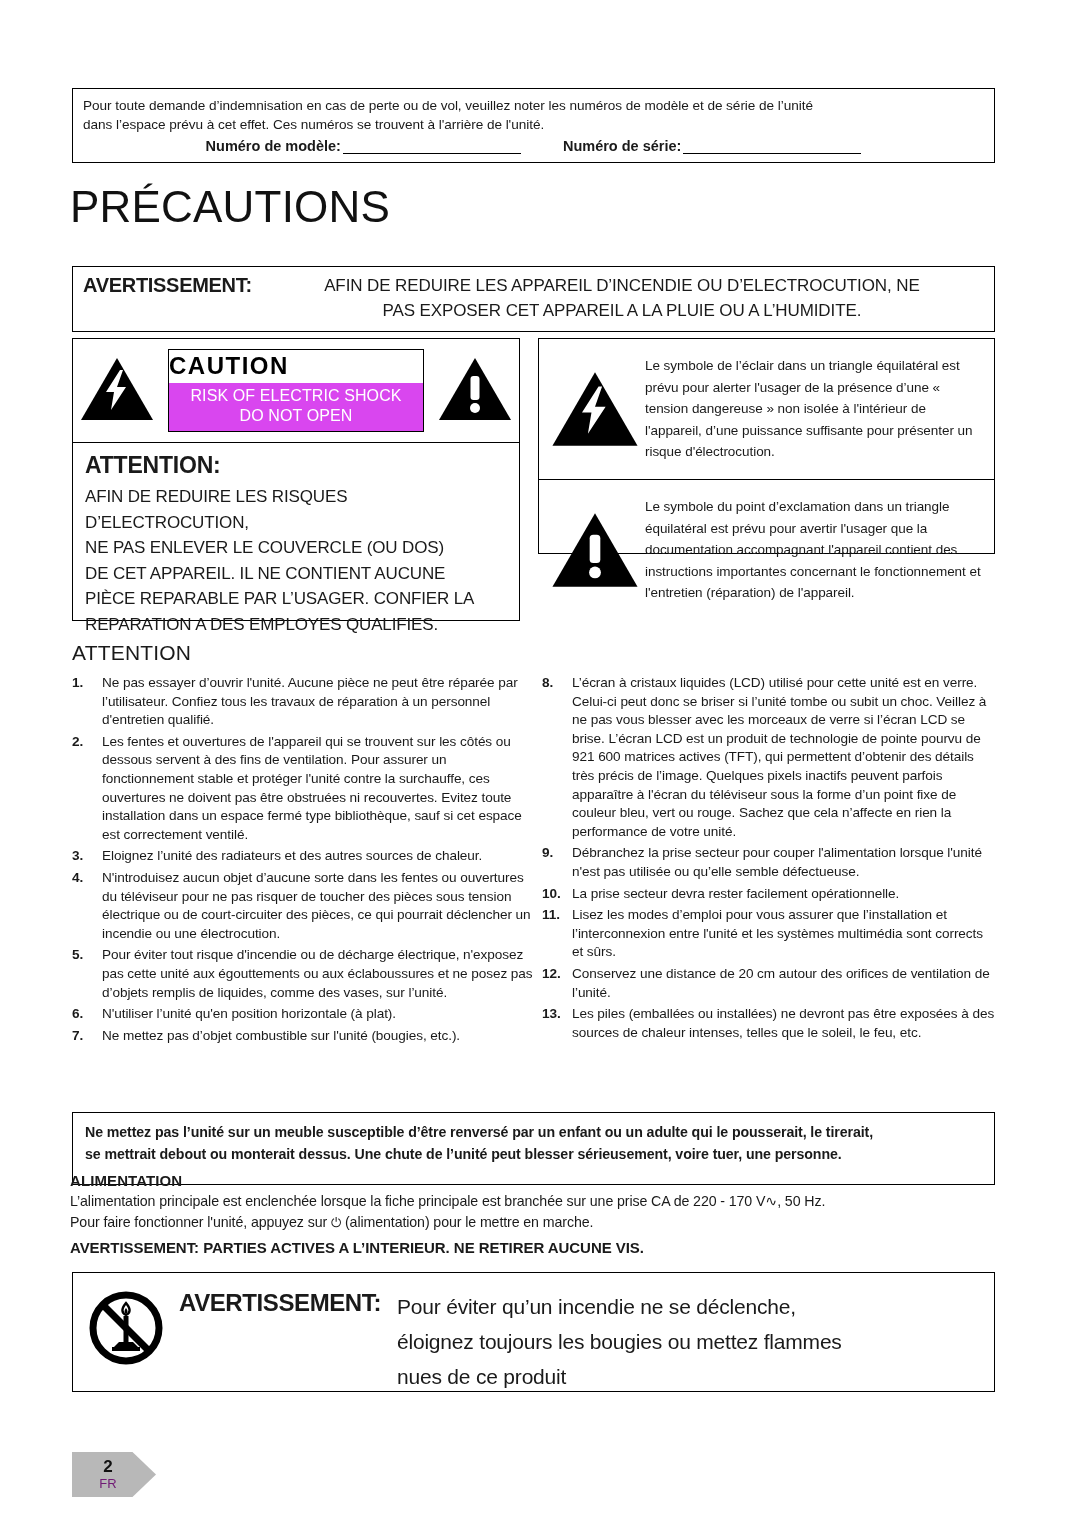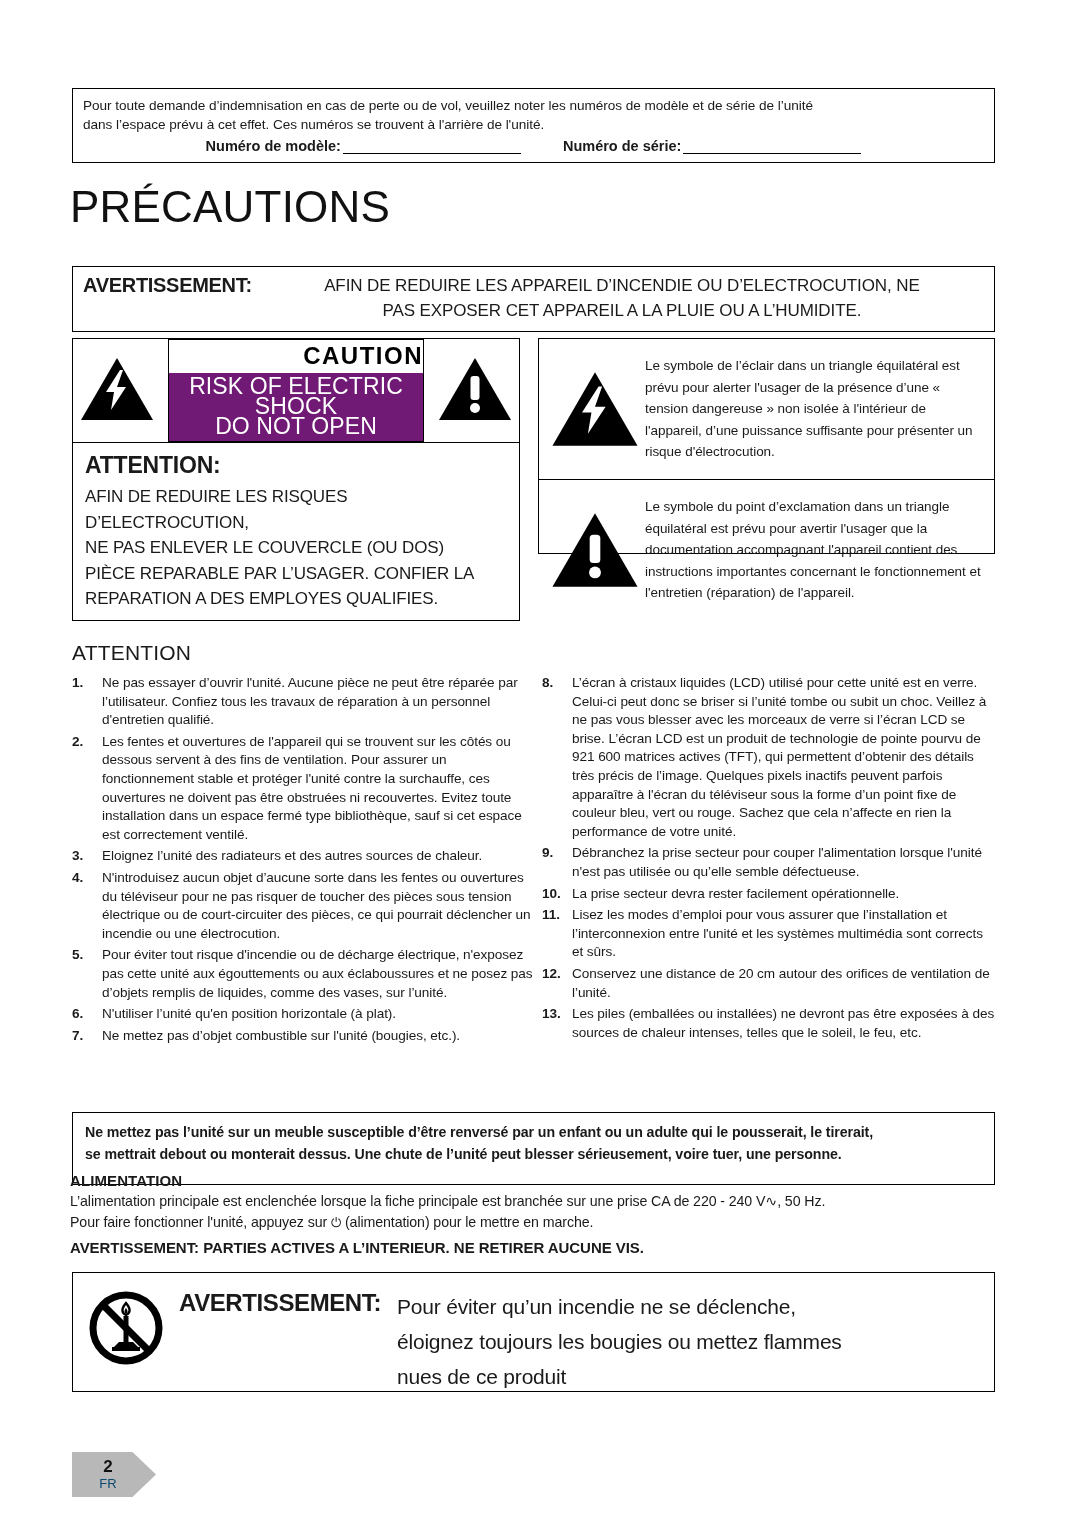--- a/index.html
+++ b/index.html
@@ -67,26 +67,26 @@
   }
   .caution-top {
     height: 104px; border-bottom: 1.5px solid #000;
     display: flex; align-items: center; justify-content: space-between;
     padding: 0 6px;
   }
   .caution-plate {
     width: 256px; border: 1.5px solid #000; margin: 0 4px;
   }
   .caution-plate .cap {
-    text-align: right; font-size: 24px; font-weight: 700;
+    text-align: left; font-size: 24px; font-weight: 700;
     letter-spacing: 1.5px; padding: 2px 0 3px 0; background: #fff; color: #000;
   }
   .caution-plate .sub {
-    background: #701a75; color: #fff; text-align: center;
-    font-size: 23px; line-height: 20px; letter-spacing: 0.1px;
+    background: #d946ef; color: #fff; text-align: center;
+    font-size: 16px; line-height: 20px; letter-spacing: 0.1px;
     padding: 3px 0 5px 0;
   }
   .caution-bottom { padding: 9px 10px 0 12px; }
   .caution-bottom .hd {
     font-size: 23px; font-weight: 700; letter-spacing: -0.2px; margin-bottom: 5px;
   }
   .caution-bottom .ln {
     font-size: 17px; line-height: 25.5px; letter-spacing: -0.15px;
   }
 
@@ -147,21 +147,21 @@
   .footer {
     position: absolute; left: 72px; top: 1452px;
     width: 84px; height: 45px;
     background: #b8b8b8;
     display: flex; flex-direction: column;
     align-items: center; justify-content: center;
     clip-path: polygon(0 0, 72% 0, 100% 50%, 72% 100%, 0 100%);
     padding-right: 12px;
   }
   .footer .pg { font-size: 17px; font-weight: 700; line-height: 18px; color: #111; }
-  .footer .lang { font-size: 13px; line-height: 15px; color: #0c4a6e; }
+  .footer .lang { font-size: 13px; line-height: 15px; color: #701a75; }
 </style>
 </head>
 <body>
 
 <div class="page">
 
   <div class="serial-box">
     <div class="serial-line">Pour toute demande d’indemnisation en cas de perte ou de vol, veuillez noter les numéros de modèle et de série de l’unité</div>
     <div class="serial-line">dans l’espace prévu à cet effet. Ces numéros se trouvent à l'arrière de l'unité.</div>
     <div class="serial-fields">
@@ -199,20 +199,21 @@
           <polygon points="38,2 74,64 2,64" fill="#000"></polygon>
           <rect x="33.5" y="20" width="9" height="24" rx="3" fill="#fff"></rect>
           <circle cx="38" cy="52" r="5" fill="#fff"></circle>
         </svg>
       </span>
     </div>
     <div class="caution-bottom">
       <div class="hd">ATTENTION:</div>
       <div class="ln">AFIN DE REDUIRE LES RISQUES D’ELECTROCUTION,</div>
       <div class="ln">NE PAS ENLEVER LE COUVERCLE (OU DOS)</div>
+      <div class="ln">DE CET APPAREIL. IL NE CONTIENT AUCUNE</div>
       <div class="ln">PIÈCE REPARABLE PAR L’USAGER. CONFIER LA</div>
       <div class="ln">REPARATION A DES EMPLOYES QUALIFIES.</div>
     </div>
   </div>
 
   <div class="sym-box">
     <div class="sym-row first">
       <div class="sym-ico">
         <svg width="90" height="78" viewBox="0 0 76 66" aria-hidden="true">
           <polygon points="38,2 74,64 2,64" fill="#000"></polygon>
@@ -293,21 +294,21 @@
       </div>
   </div>
 
   <div class="tip-box">
     <div class="ln">Ne mettez pas l’unité sur un meuble susceptible d’être renversé par un enfant ou un adulte qui le pousserait, le tirerait,</div>
     <div class="ln">se mettrait debout ou monterait dessus. Une chute de l’unité peut blesser sérieusement, voire tuer, une personne.</div>
   </div>
 
   <div class="alim">
     <div class="hd">ALIMENTATION</div>
-    <div class="ln"><span>L’alimentation principale est enclenchée lorsque la fiche principale est branchée sur une prise CA de 220 - 240 V</span><span class="ac-glyph">∿</span><span>, 50 Hz.</span></div>
+    <div class="ln"><span>L’alimentation principale est enclenchée lorsque la fiche principale est branchée sur une prise CA de 220 - 170 V</span><span class="ac-glyph">∿</span><span>, 50 Hz.</span></div>
     <div class="ln"><span>Pour faire fonctionner l'unité, appuyez sur </span><span class="pw-glyph">⏻</span><span> (alimentation) pour le mettre en marche.</span></div>
     <div class="warn2">AVERTISSEMENT:  PARTIES ACTIVES A L’INTERIEUR. NE RETIRER AUCUNE VIS.</div>
   </div>
 
   <div class="candle-box">
     <div class="candle-ico">
       <svg width="78" height="78" viewBox="0 0 78 78" aria-hidden="true">
         <circle cx="39" cy="39" r="33" fill="none" stroke="#000" stroke-width="7"></circle>
         <g>
           <rect x="36.5" y="27" width="5" height="30" fill="#000"></rect>

